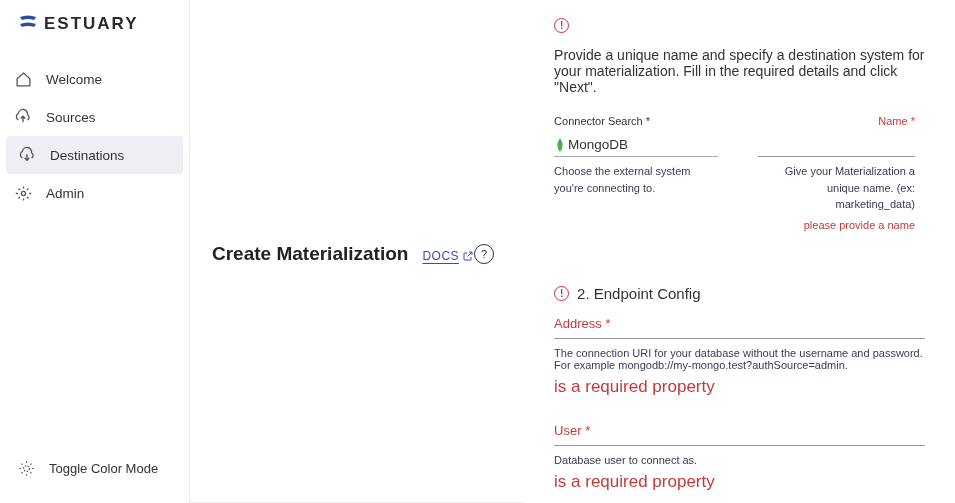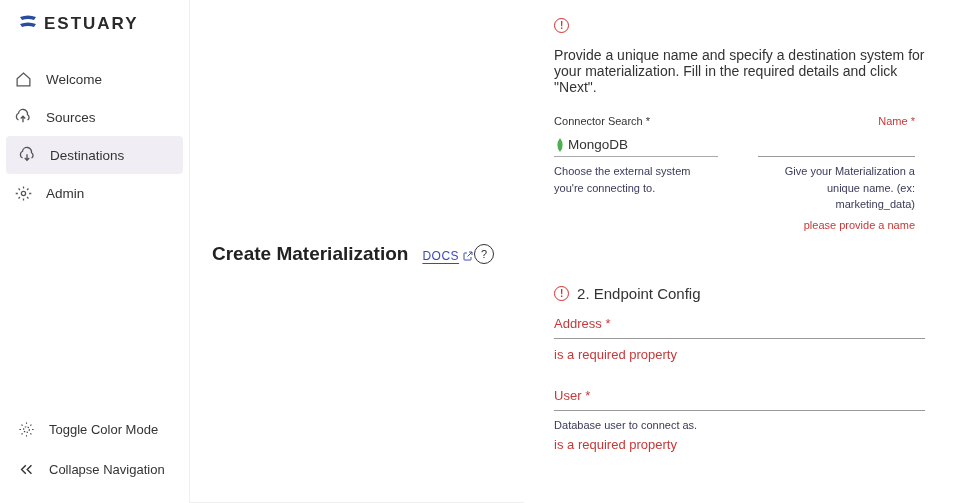--- a/index.html
+++ b/index.html
@@ -36,21 +36,21 @@
 .finput.blank { border-bottom: 1px solid #999; }
 .fhelp { font-size: 11px; margin-top: 6px; line-height: 1.5; }
 .fhelp.dark { color: #3a3a5a; }
 .fhelp.err { color: #c83838; margin-top: 4px; }
 .ffield-head { font-size: 12px; color: #333; border-bottom: 6px solid #c4b5fd; padding-bottom: 8px; }
 .endpoint { margin-top: 10px; }
 .ep-field { margin-bottom: 26px; padding-right: 30px; }
 .ep-label { font-size: 13px; color: #c83838; margin-bottom: 6px; }
 .ep-line { border-bottom: 1px solid #999; height: 2px; margin-bottom: 8px; }
 .ep-help { font-size: 11px; color: #3a3a5a; margin-bottom: 6px; }
-.ep-err { font-size: 13px; color: #c83838; }
+.ep-err { font-size: 17px; color: #c83838; }
 .mongo-leaf { width: 12px; height: 14px; display: inline-block; }
 svg { display: block; }
 </style>
 </head>
 <body>
 
 <div class="app">
   <aside class="sidebar">
     <div class="logo">
       <svg width="20" height="20" viewBox="0 0 20 20">
@@ -99,28 +99,20 @@
     <div class="bottom-nav">
       <div class="bottom-item">
         <span class="icon">
           <svg width="17" height="17" viewBox="0 0 24 24" fill="none" stroke="currentColor" stroke-width="1.5" stroke-dasharray="2 2">
               <circle cx="12" cy="12" r="4"></circle>
               <path d="M12 2 V4 M12 20 V22 M2 12 H4 M20 12 H22 M5 5 L6.5 6.5 M17.5 17.5 L19 19 M5 19 L6.5 17.5 M17.5 6.5 L19 5"></path>
             </svg>
         </span>
         <span>Toggle Color Mode</span>
       </div>
-      <div class="bottom-item">
-        <span class="icon">
-          <svg width="17" height="15" viewBox="0 0 24 20" fill="none" stroke="currentColor" stroke-width="2">
-              <path d="M11 4 L5 10 L11 16 M19 4 L13 10 L19 16"></path>
-            </svg>
-        </span>
-        <span>Collapse Navigation</span>
-      </div>
     </div>
   </aside>
 
   <main class="main">
     <div class="header">
       <div class="header-left">
         <h1 class="header-title">Create Materialization</h1>
         <a class="docs-link">
           <span>DOCS</span>
           <svg width="12" height="12" viewBox="0 0 24 24" fill="none" stroke="#3e49b3" stroke-width="2">
@@ -166,20 +158,21 @@
 
       <div class="section-head">
         <span class="alert-icon">!</span>
         <span class="section-title">2. Endpoint Config</span>
       </div>
 
       <div class="endpoint">
         <div class="ep-field">
           <div class="ep-label">Address *</div>
           <div class="ep-line"></div>
+          <div class="ep-help">The connection URI for your database without the username and password. For example mongodb://my-mongo.test?authSource=admin.</div>
           <div class="ep-err">is a required property</div>
         </div>
 
         <div class="ep-field">
           <div class="ep-label">User *</div>
           <div class="ep-line"></div>
           <div class="ep-help">Database user to connect as.</div>
           <div class="ep-err">is a required property</div>
         </div>
       </div>

